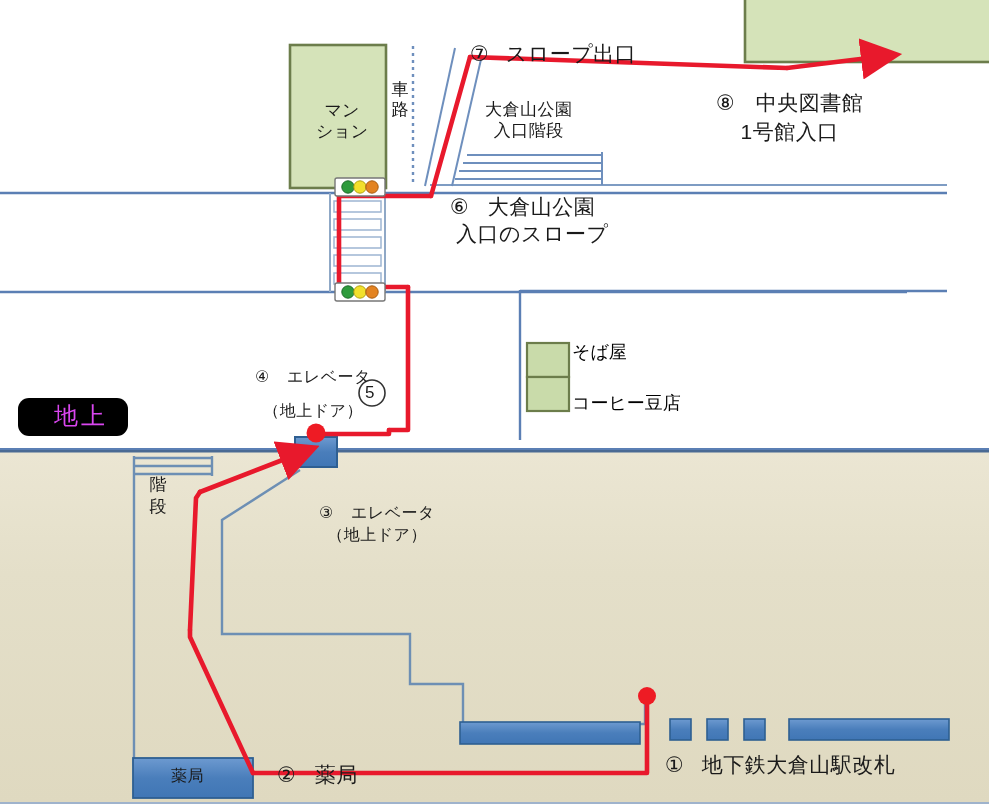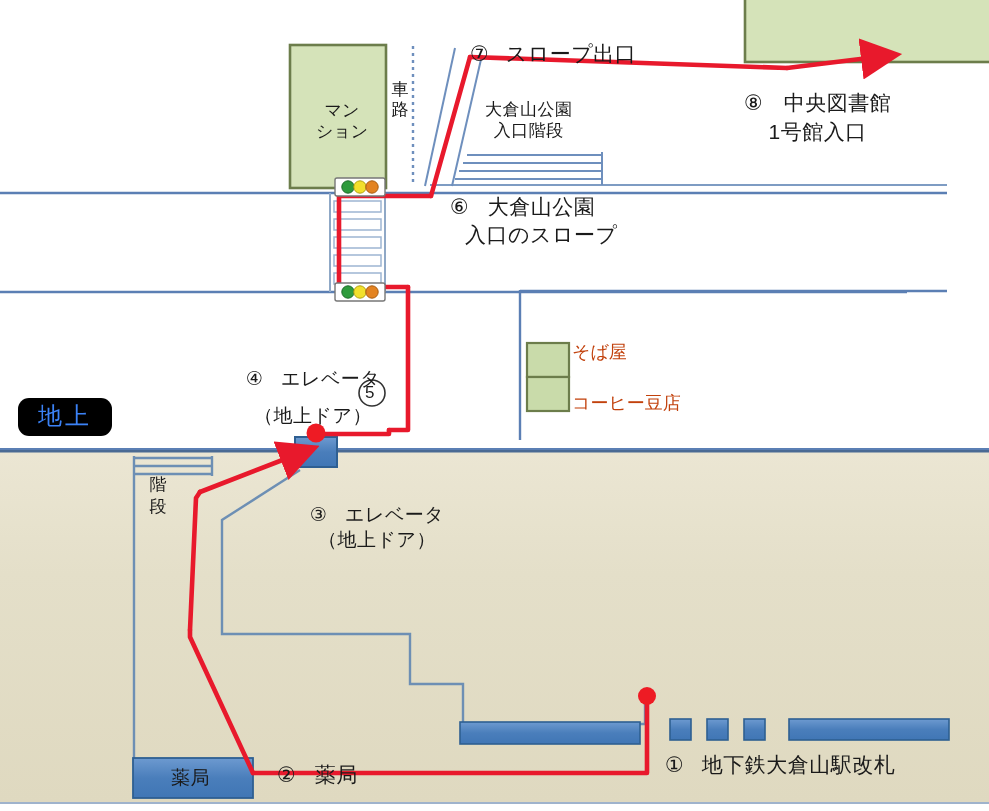--- a/index.html
+++ b/index.html
@@ -24,46 +24,46 @@
     height: 811px;
   }
   .lbl {
     position: absolute;
     color: #1a1a1a;
     white-space: nowrap;
     line-height: 1.22;
     letter-spacing: .5px;
   }
   .lbl-big { font-size: 21px; }
-  .lbl-mid { font-size: 19px; }
+  .lbl-mid { font-size: 16px; }
   .lbl-sm  { font-size: 17px; }
   .center { text-align: center; }
 
   .levelchip {
     position: absolute;
     background: #000000;
-    color: #3b82f6;
+    color: #d946ef;
     border-radius: 11px;
     font-size: 24px;
-    padding: 6px 20px 8px 20px;
+    padding: 6px 20px 8px 36px;
     letter-spacing: 3px;
     line-height: 1;
   }
   .bld-label {
     position: absolute;
     font-size: 17px;
     color: #1a1a1a;
     text-align: center;
     line-height: 1.25;
     pointer-events: none;
   }
   .boxlabel {
     position: absolute;
     font-size: 18px;
-    color: #c2410c;
+    color: #000000;
     line-height: 1.3;
   }
   .vtext {
     position: absolute;
     font-size: 17px;
     color: #1a1a1a;
     line-height: 1.15;
     text-align: center;
   }
 </style>
@@ -238,34 +238,34 @@
   <div class="lbl lbl-big" style="left:470px; top:41px;">
     <span>⑦</span>
     <span style="margin-left:10px;">スロープ出口</span>
   </div>
 
   <div class="lbl lbl-sm center" style="left:485px; top:100px;">
     <div>大倉山公園</div>
     <div>入口階段</div>
   </div>
 
-  <div class="lbl lbl-big center" style="left:716px; top:90px;margin-left:28px;">
+  <div class="lbl lbl-big center" style="left:716px; top:90px;">
     <div>
       <span>⑧</span>
       <span style="margin-left:14px;">中央図書館</span>
     </div>
     <div style="margin-top:3px;">1号館入口</div>
   </div>
 
   <div class="lbl lbl-big" style="left:450px; top:194px;">
     <div>
       <span>⑥</span>
       <span style="margin-left:12px;">大倉山公園</span>
     </div>
-    <div style="margin-left:15px; margin-top:2px;">入口のスロープ</div>
+    <div style="margin-left:6px; margin-top:2px;font-family:Liberation Serif, serif;">入口のスロープ</div>
   </div>
 
   <div class="boxlabel" style="left:572px; top:341px;">そば屋</div>
   <div class="boxlabel" style="left:572px; top:392px;">コーヒー豆店</div>
 
   <div class="lbl lbl-mid center" style="left:163px; top:367px; width:300px;">
     <div>
       <span>④</span>
       <span style="margin-left:12px;">エレベータ</span>
     </div>

